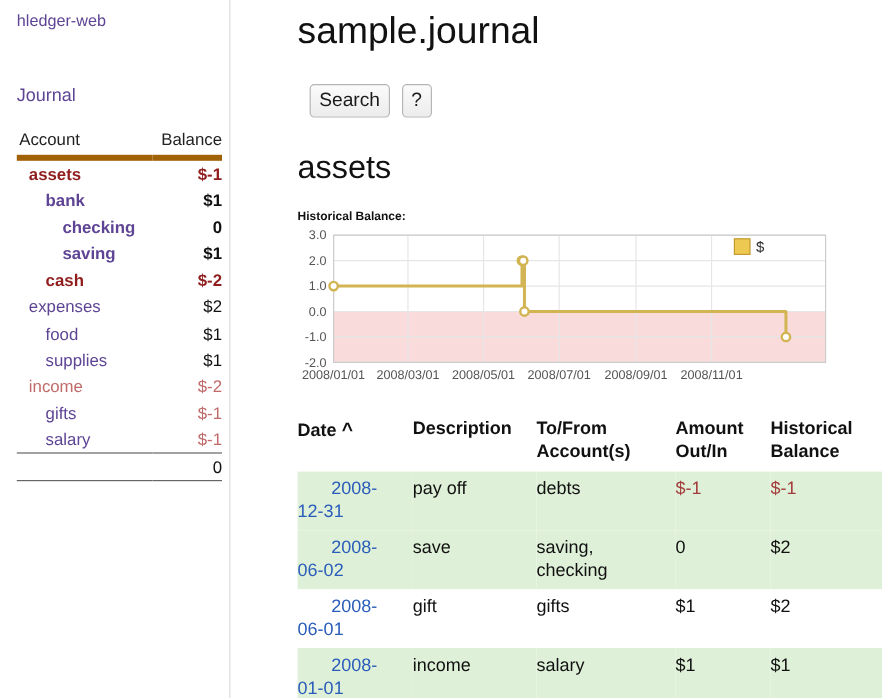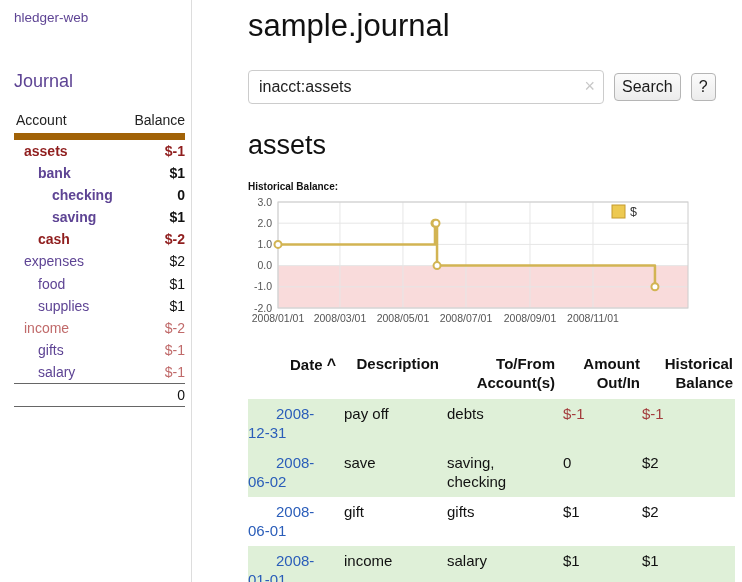--- a/index.html
+++ b/index.html
@@ -6,23 +6,23 @@
   body{
     width:742px;height:582px;background:#fff;position:relative;overflow:hidden;
     font-family:"Liberation Sans",sans-serif;color:#111;
   }
   
   .sidebar{
     position:absolute;left:0;top:0;width:192px;height:582px;
     box-sizing:border-box;border-right:1px solid #ddd;padding:10px 6px 0 14px;
   }
   .app-title{display:block;font-size:13.5px;color:var(--link-purple);text-decoration:none;cursor:pointer;}
-  .journal-link{display:block;margin-top:46px;font-size:18px;color:var(--link-purple);text-decoration:none;cursor:pointer;}
+  .journal-link{display:block;margin-top:46px;font-size:15px;color:var(--link-purple);text-decoration:none;cursor:pointer;}
   .acct-table{width:100%;border-collapse:collapse;margin-top:18px;font-size:14px;}
-  .acct-table th{font-weight:normal;color:#222;border-bottom:7px solid #a16207;padding:2px 0 5px;}
+  .acct-table th{font-weight:normal;color:#222;border-bottom:5px solid #a16207;padding:2px 0 5px;}
   .acct-table th.ah{text-align:left;padding-left:2px;}
   .acct-table th.bh{text-align:right;}
   .acct-table td{padding:3px 0;line-height:1.15;}
   .acct-table td.bal{text-align:right;white-space:nowrap;}
   .ind1{padding-left:10px !important;}
   .ind2{padding-left:24px !important;}
   .ind3{padding-left:38px !important;}
   a.acct{color:var(--link-purple);text-decoration:none;cursor:pointer;}
   .bold{font-weight:bold;}
   .neg-strong{color:var(--negative-strong) !important;}
@@ -42,21 +42,21 @@
     margin-left:10px;height:28px;padding:0 7px;font-size:16px;font-family:inherit;color:#1a1a1a;
     background:linear-gradient(#fbfbfb,#ececec);border:1px solid #b5b5b5;border-radius:4px;cursor:pointer;
   }
   h2{font-size:27px;font-weight:normal;margin:26px 0 0;}
   .hb-label{font-weight:bold;font-size:10px;margin:20px 0 4px;}
   .chart{display:block;}
   .chart text{font-size:10.5px;fill:#555;font-family:"Liberation Sans",sans-serif;}
   .chart text.legend-text{font-size:12.5px;fill:#333;}
   
   .register{border-collapse:collapse;margin-top:14px;font-size:15px;width:487px;table-layout:fixed;}
-  .register th{font-weight:bold;text-align:right;vertical-align:top;padding:3px 8px 6px 0;line-height:1.25;}
+  .register th{font-weight:bold;text-align:left;vertical-align:top;padding:3px 8px 6px 0;line-height:1.25;}
   .register th.num,.register td.num{padding-right:2px;}
   .register td{vertical-align:top;padding:5px 8px 5px 0;line-height:1.3;}
   tr.green{background:var(--row-green);}
   td.date a{color:var(--date-link-blue);text-decoration:none;cursor:pointer;margin-left:28px;}
   .register .neg{color:var(--table-negative);}
   .wrap{white-space:pre-line;}
   .caret{font-weight:bold;font-size:16px;}
 </style>
 </head>
 <body>
@@ -124,24 +124,20 @@
           <td class="bal">0</td>
         </tr>
       </tbody>
     </table>
   </aside>
 
   <main class="main">
     <h1>sample.journal</h1>
 
     <div class="search-row">
-      <div class="input-wrap">
-        <input class="search-input" type="text" value="inacct:assets" style="">
-        <span class="clear-x">×</span>
-      </div>
       <button class="btn">Search</button>
       <button class="btn">?</button>
     </div>
 
     <h2>assets</h2>
     <div class="hb-label">Historical Balance:</div>
 
     <svg id="chart" class="chart" width="452" height="142">
         <rect x="30" y="69.6" width="410" height="42.400000000000006" fill="#f9dbdb"></rect>
         <line x1="30" y1="6" x2="440" y2="6" stroke="#e6e6e6"></line>

